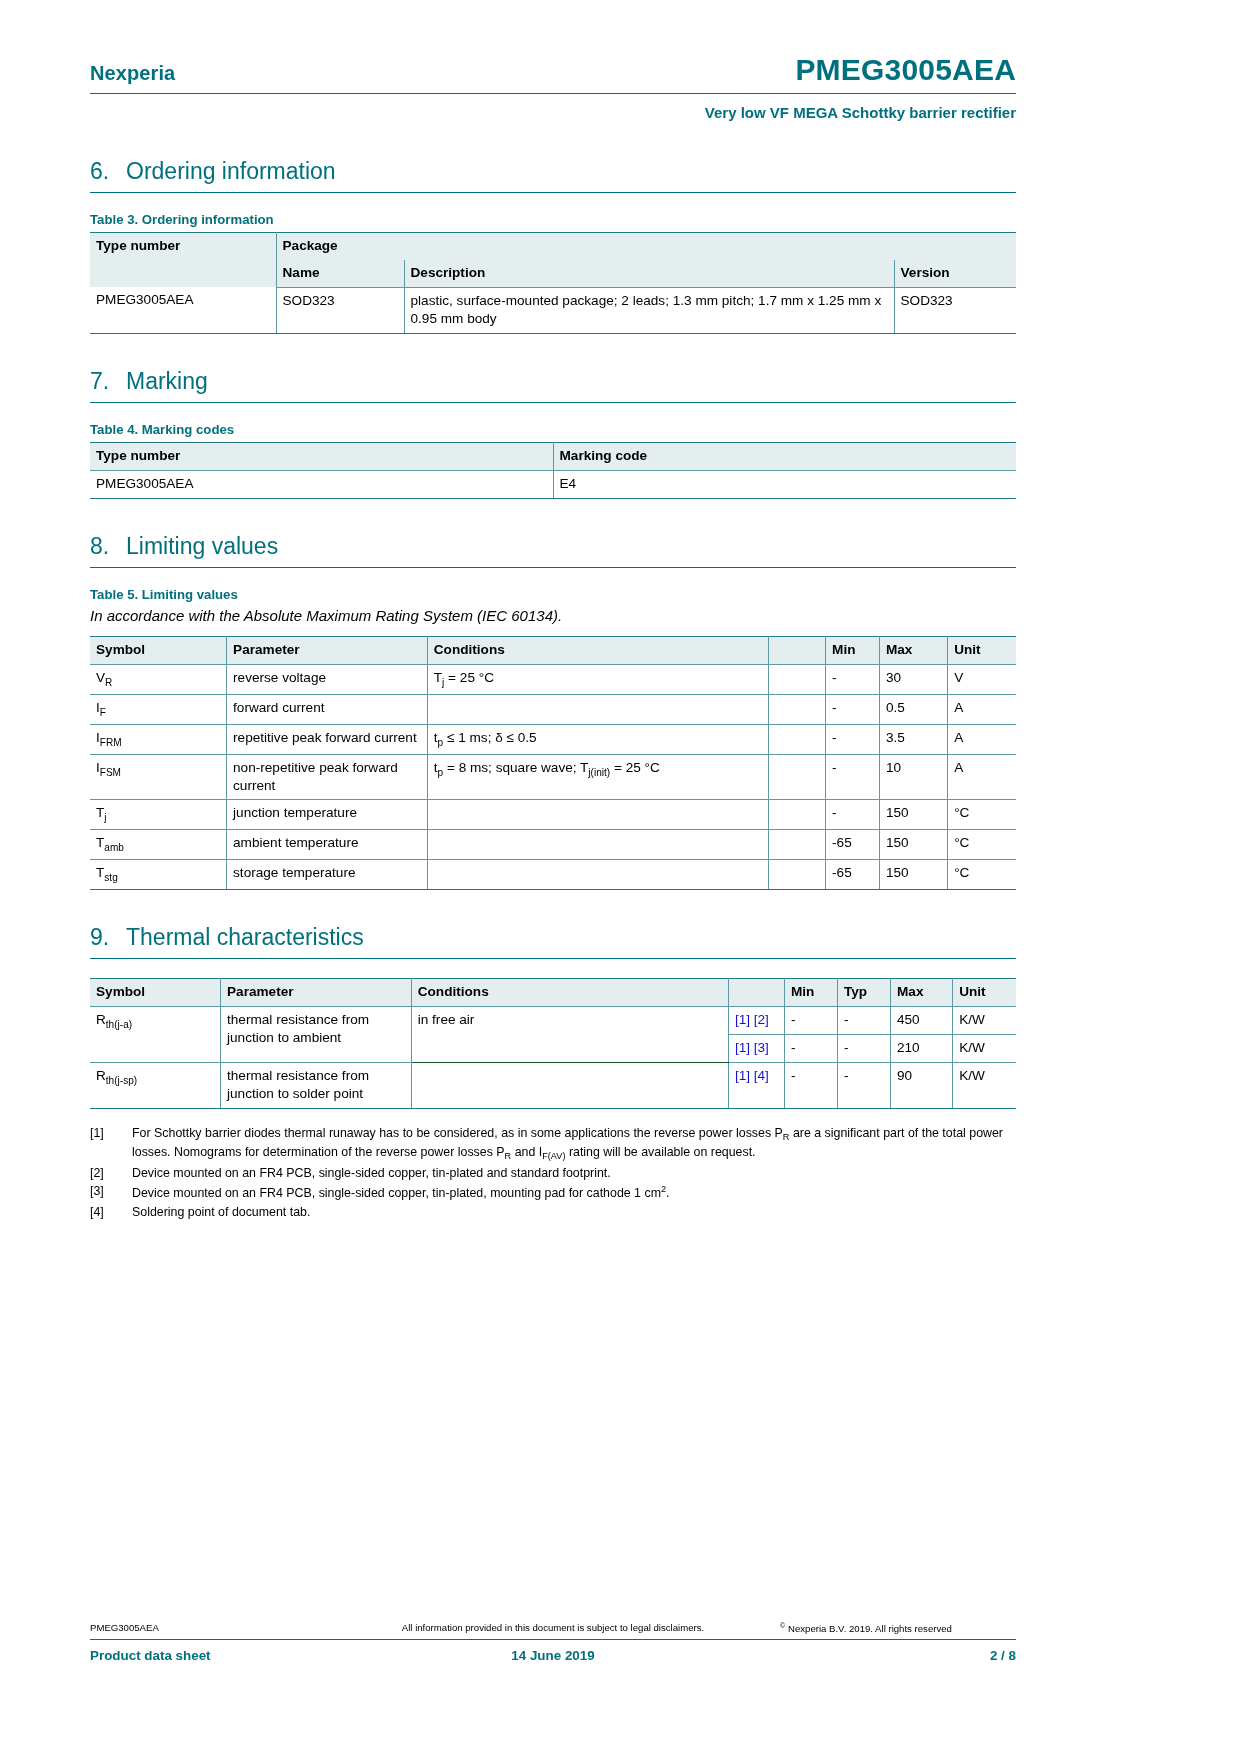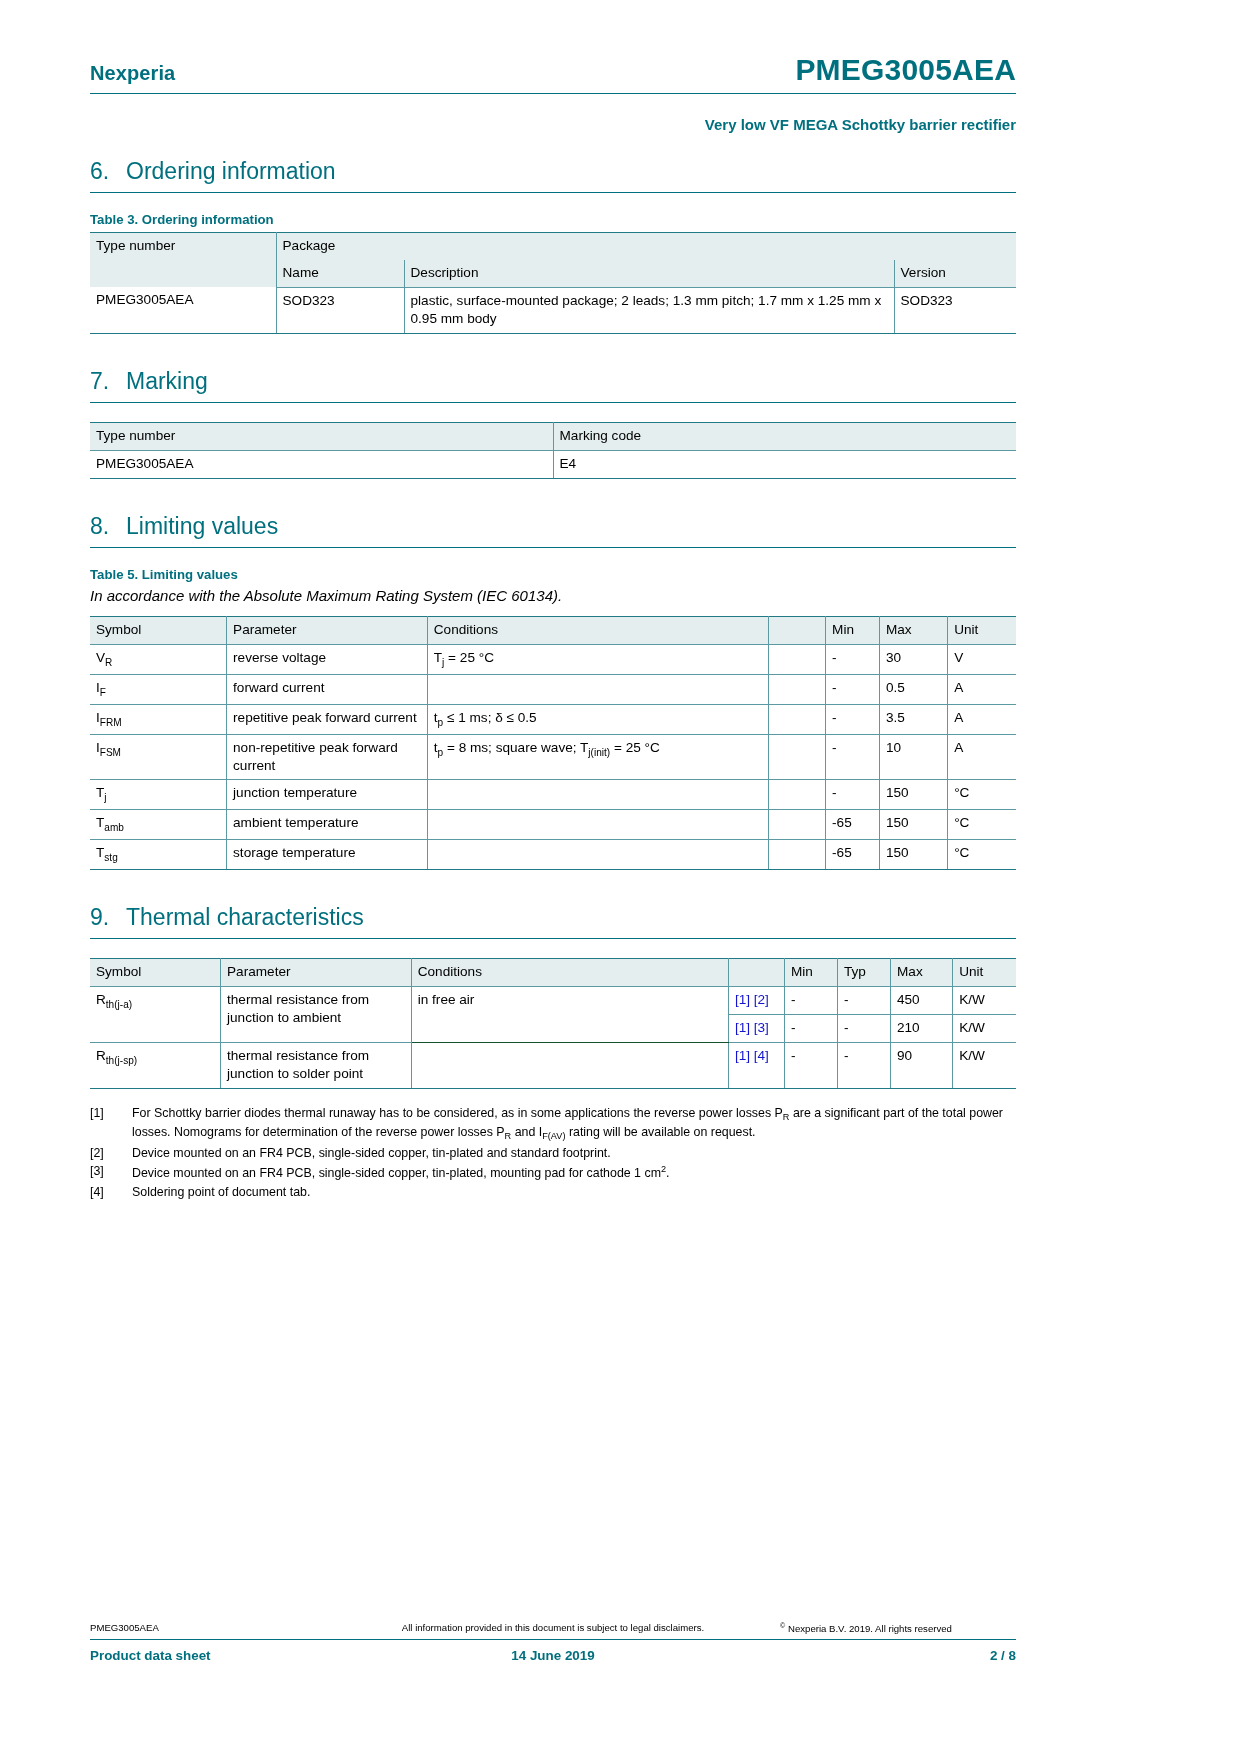--- a/index.html
+++ b/index.html
@@ -46,21 +46,21 @@
   }
   .header-rule {
     border-bottom: 1.6px solid #00707f;
     margin-top: 8px;
   }
   .subtitle {
     text-align: right;
     color: #00707f;
     font-size: 15px;
     font-weight: bold;
-    margin-top: 22px;
+    margin-top: 10px;
   }
   
   .content {
     position: absolute;
     left: 90px; top: 158px;
     width: 926px;
   }
   h2.section {
     color: #00707f;
     font-size: 23px;
@@ -96,21 +96,21 @@
   }
   table td, table th {
     border-left: 1px solid #5b9aa3;
     border-right: 1px solid #5b9aa3;
     padding: 4px 6px 5px 6px;
     text-align: left;
     vertical-align: top;
     font-weight: normal;
     line-height: 1.32;
   }
-  table th { font-weight: normal; }
+  table th { font-weight: bold; }
   tr.hdr { background: #e4eeee; }
   .tbl-top { border-top: 1.5px solid #1f7a85; }
   tr.hdr.bline > * { border-bottom: 1px solid #5b9aa3; }
   tr.rowline > * { border-bottom: 1px solid #5b9aa3; }
   tr.rowthick > * { border-bottom: 1.5px solid #1f7a85; }
   .noleft { border-left: none !important; }
   .noright { border-right: none !important; }
   sub { font-size: 0.74em; }
   sup { font-size: 0.74em; }
   .ref { color: #1414cc; padding-left: 6px; }
@@ -207,20 +207,21 @@
       </table>
     </div>
 
     <div class="sec-block">
       <h2 class="section">
         <span class="num">7.</span>
         <span>Marking</span>
       </h2>
       <div class="section-rule"></div>
 
+      <div class="table-caption">Table 4. Marking codes</div>
       <table>
         <colgroup>
             <col style="width:463px">
             <col style="width:463px">
           </colgroup>
         <tbody>
           <tr class="hdr tbl-top bline">
             <th class="noleft">Type number</th>
             <th class="noright">Marking code</th>
           </tr>

